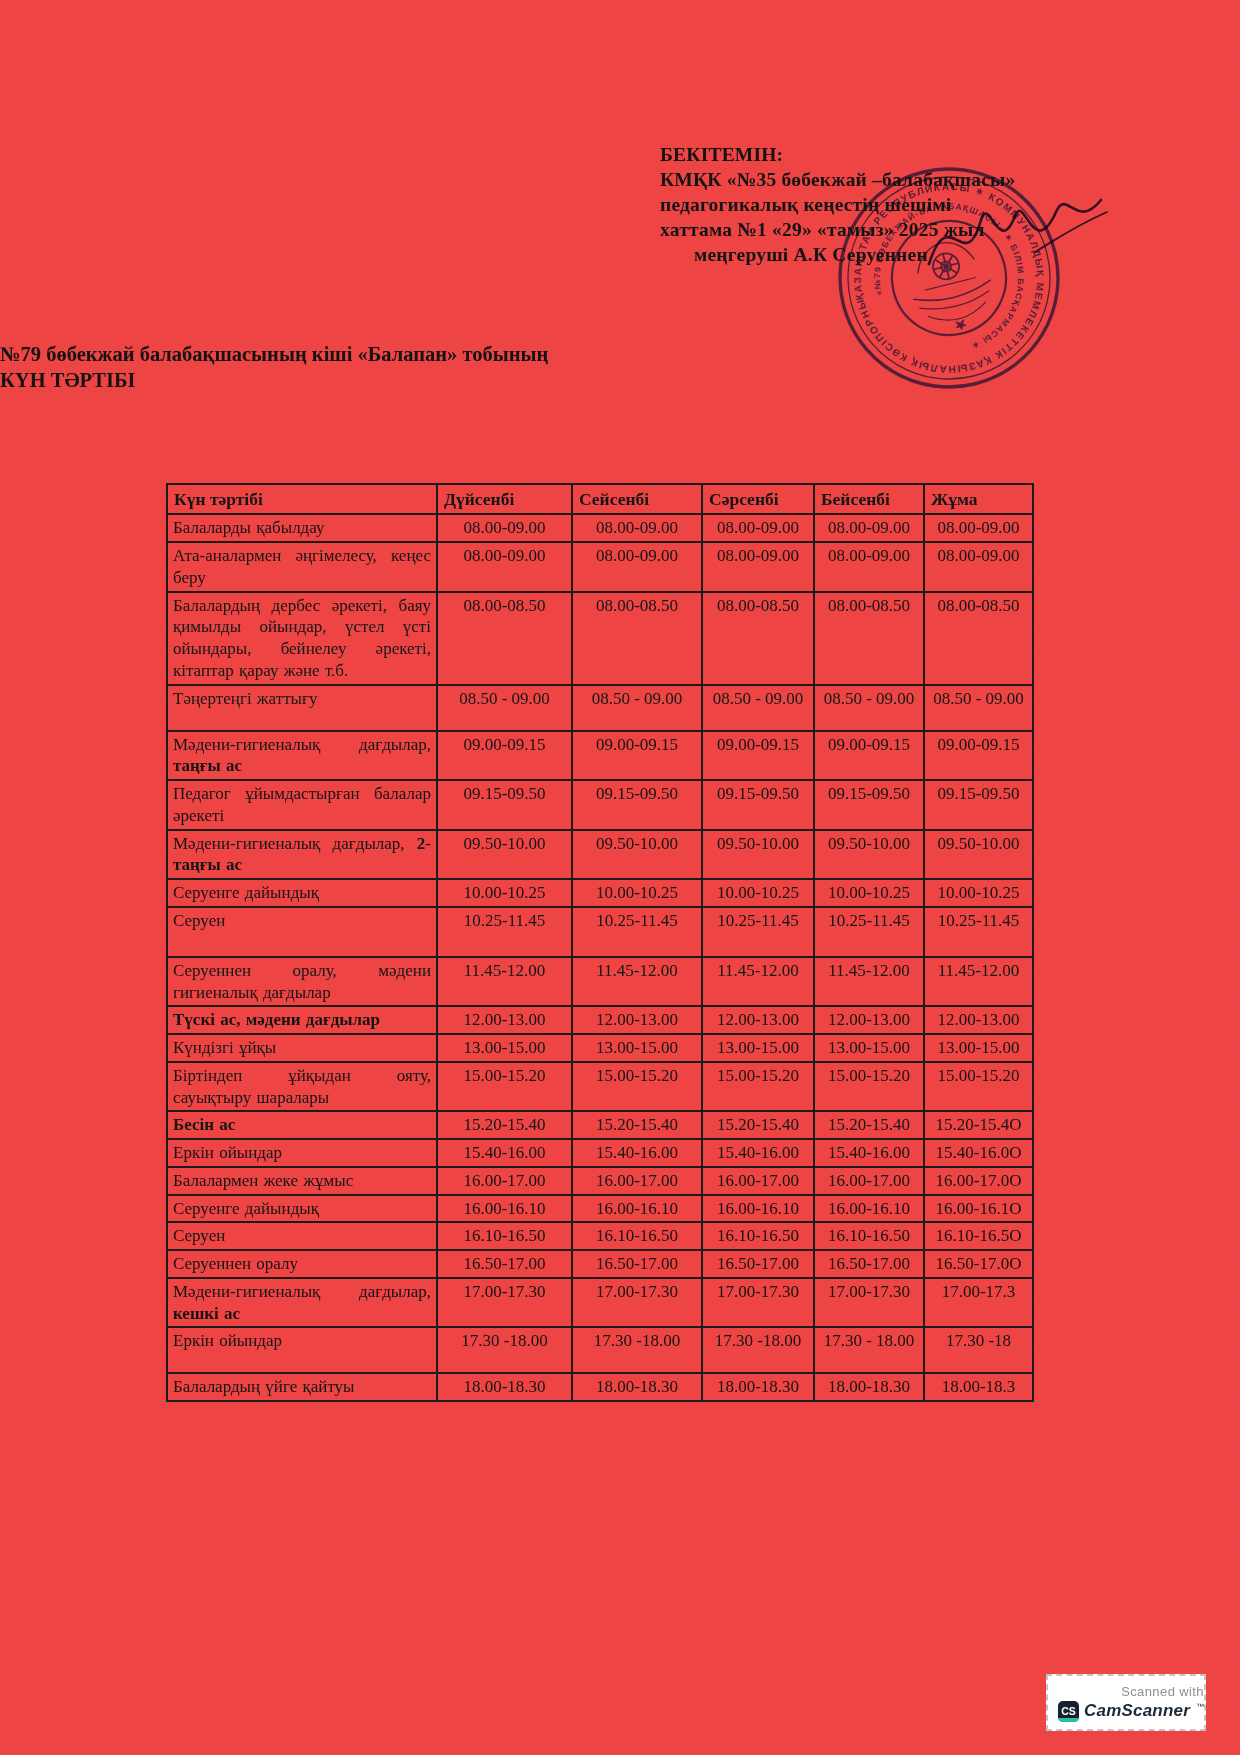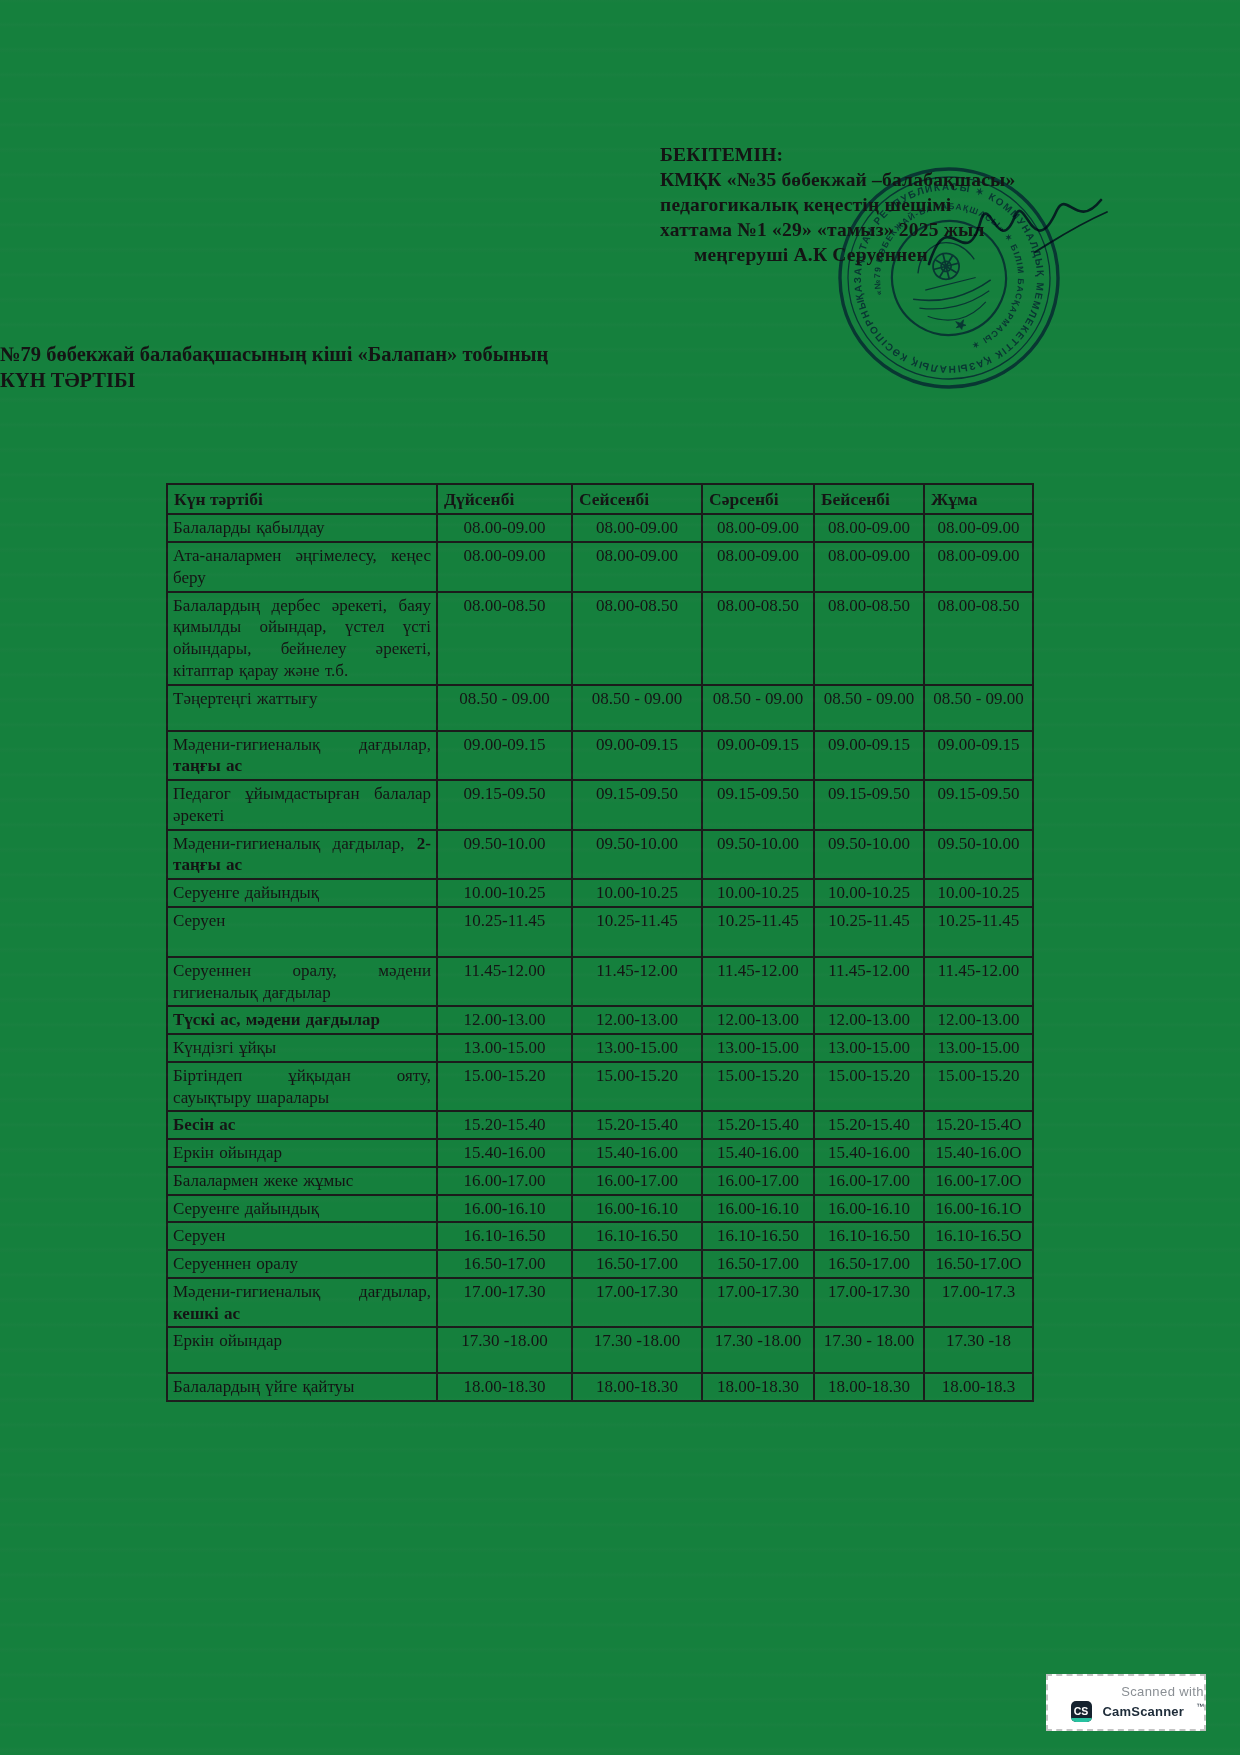--- a/index.html
+++ b/index.html
@@ -1,18 +1,18 @@
 <!DOCTYPE html>
 <html lang="kk"><head>
 <meta charset="utf-8">
 <style>
   html,body{margin:0;padding:0;background:#ffffff;}
   .page{
     position:relative;width:1240px;height:1755px;margin:0 auto;
-    background:#15803d;overflow:hidden;
+    background:#ef4444;overflow:hidden;
     font-family:"Liberation Serif", serif;color:#141414;
   }
   
   .approval{
     position:absolute;left:660px;top:142px;width:430px;
     font-size:19.5px;font-weight:bold;line-height:25px;
     letter-spacing:.2px;z-index:3;
   }
   .approval .line5{padding-left:34px;}
   
@@ -61,30 +61,30 @@
   tr.h-big td{height:86px;}
   
   .cam-badge{
     position:absolute;left:1046px;top:1674px;width:160px;height:57px;
     border:2px dashed #c3c3c3;background:#ffffff;box-sizing:border-box;
     font-family:"Liberation Sans", sans-serif;
     display:flex;flex-direction:column;align-items:flex-end;justify-content:center;
     gap:2px;z-index:3;
   }
   .cam-top{font-size:13px;color:#8a8f94;letter-spacing:.4px;}
-  .cam-bottom{display:flex;align-items:center;gap:11px;}
+  .cam-bottom{display:flex;align-items:center;gap:5px;}
   .cs-logo{
     width:21px;height:21px;border-radius:5px;background:#15222e;
     position:relative;display:flex;align-items:center;justify-content:center;
     color:#fff;font-size:10.5px;font-weight:bold;overflow:hidden;
   }
   .cs-logo::after{
     content:"";position:absolute;left:0;right:0;bottom:0;height:4px;background:#27c2a0;
   }
-  .cam-name{font-size:13px;font-weight:bold;color:#1d2b38;letter-spacing:.2px;}
+  .cam-name{font-size:17px;font-weight:bold;color:#1d2b38;letter-spacing:.2px;font-style:italic;}
   .cam-tm{font-size:8px;color:#1d2b38;vertical-align:top;margin-left:1px;position:relative;top:-5px;}
   
   .streaks{
     position:absolute;left:0;top:0;right:0;bottom:0;pointer-events:none;z-index:1;
     background:repeating-linear-gradient(180deg,
       rgba(120,120,120,0.035) 0px, rgba(120,120,120,0.0) 3px,
       rgba(120,120,120,0.0) 22px, rgba(150,150,150,0.03) 25px);
   }
 </style>
 </head>

